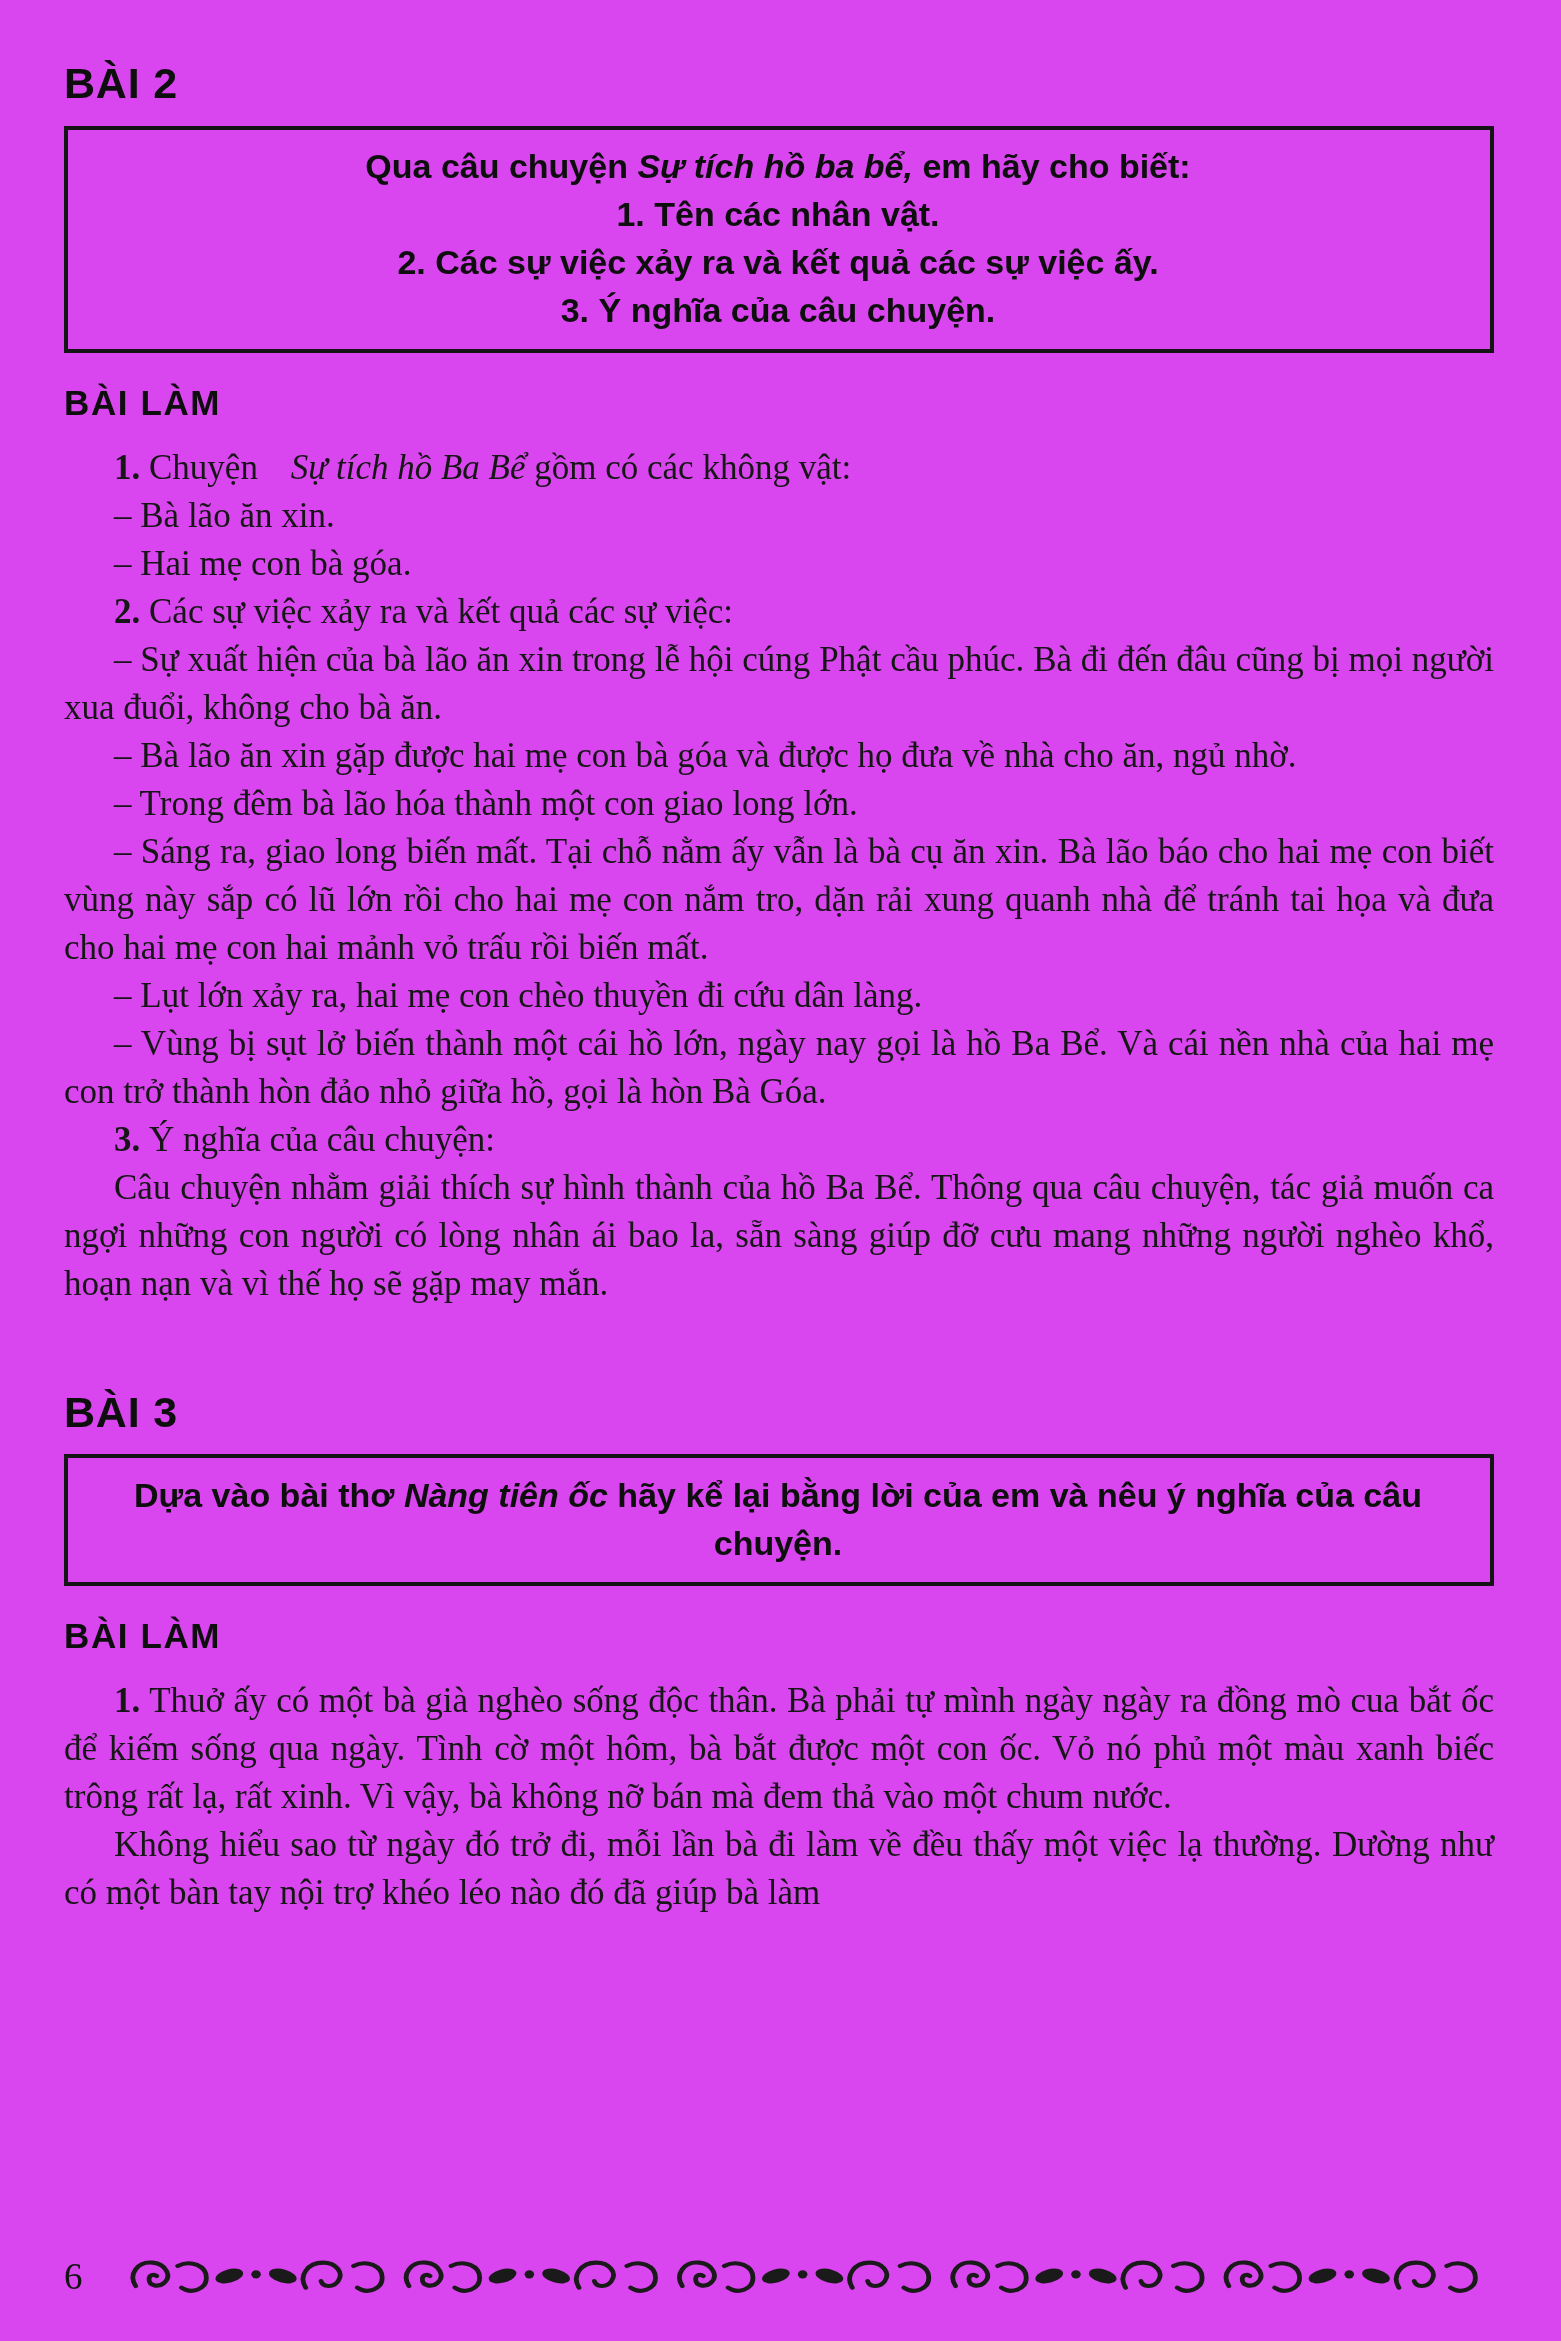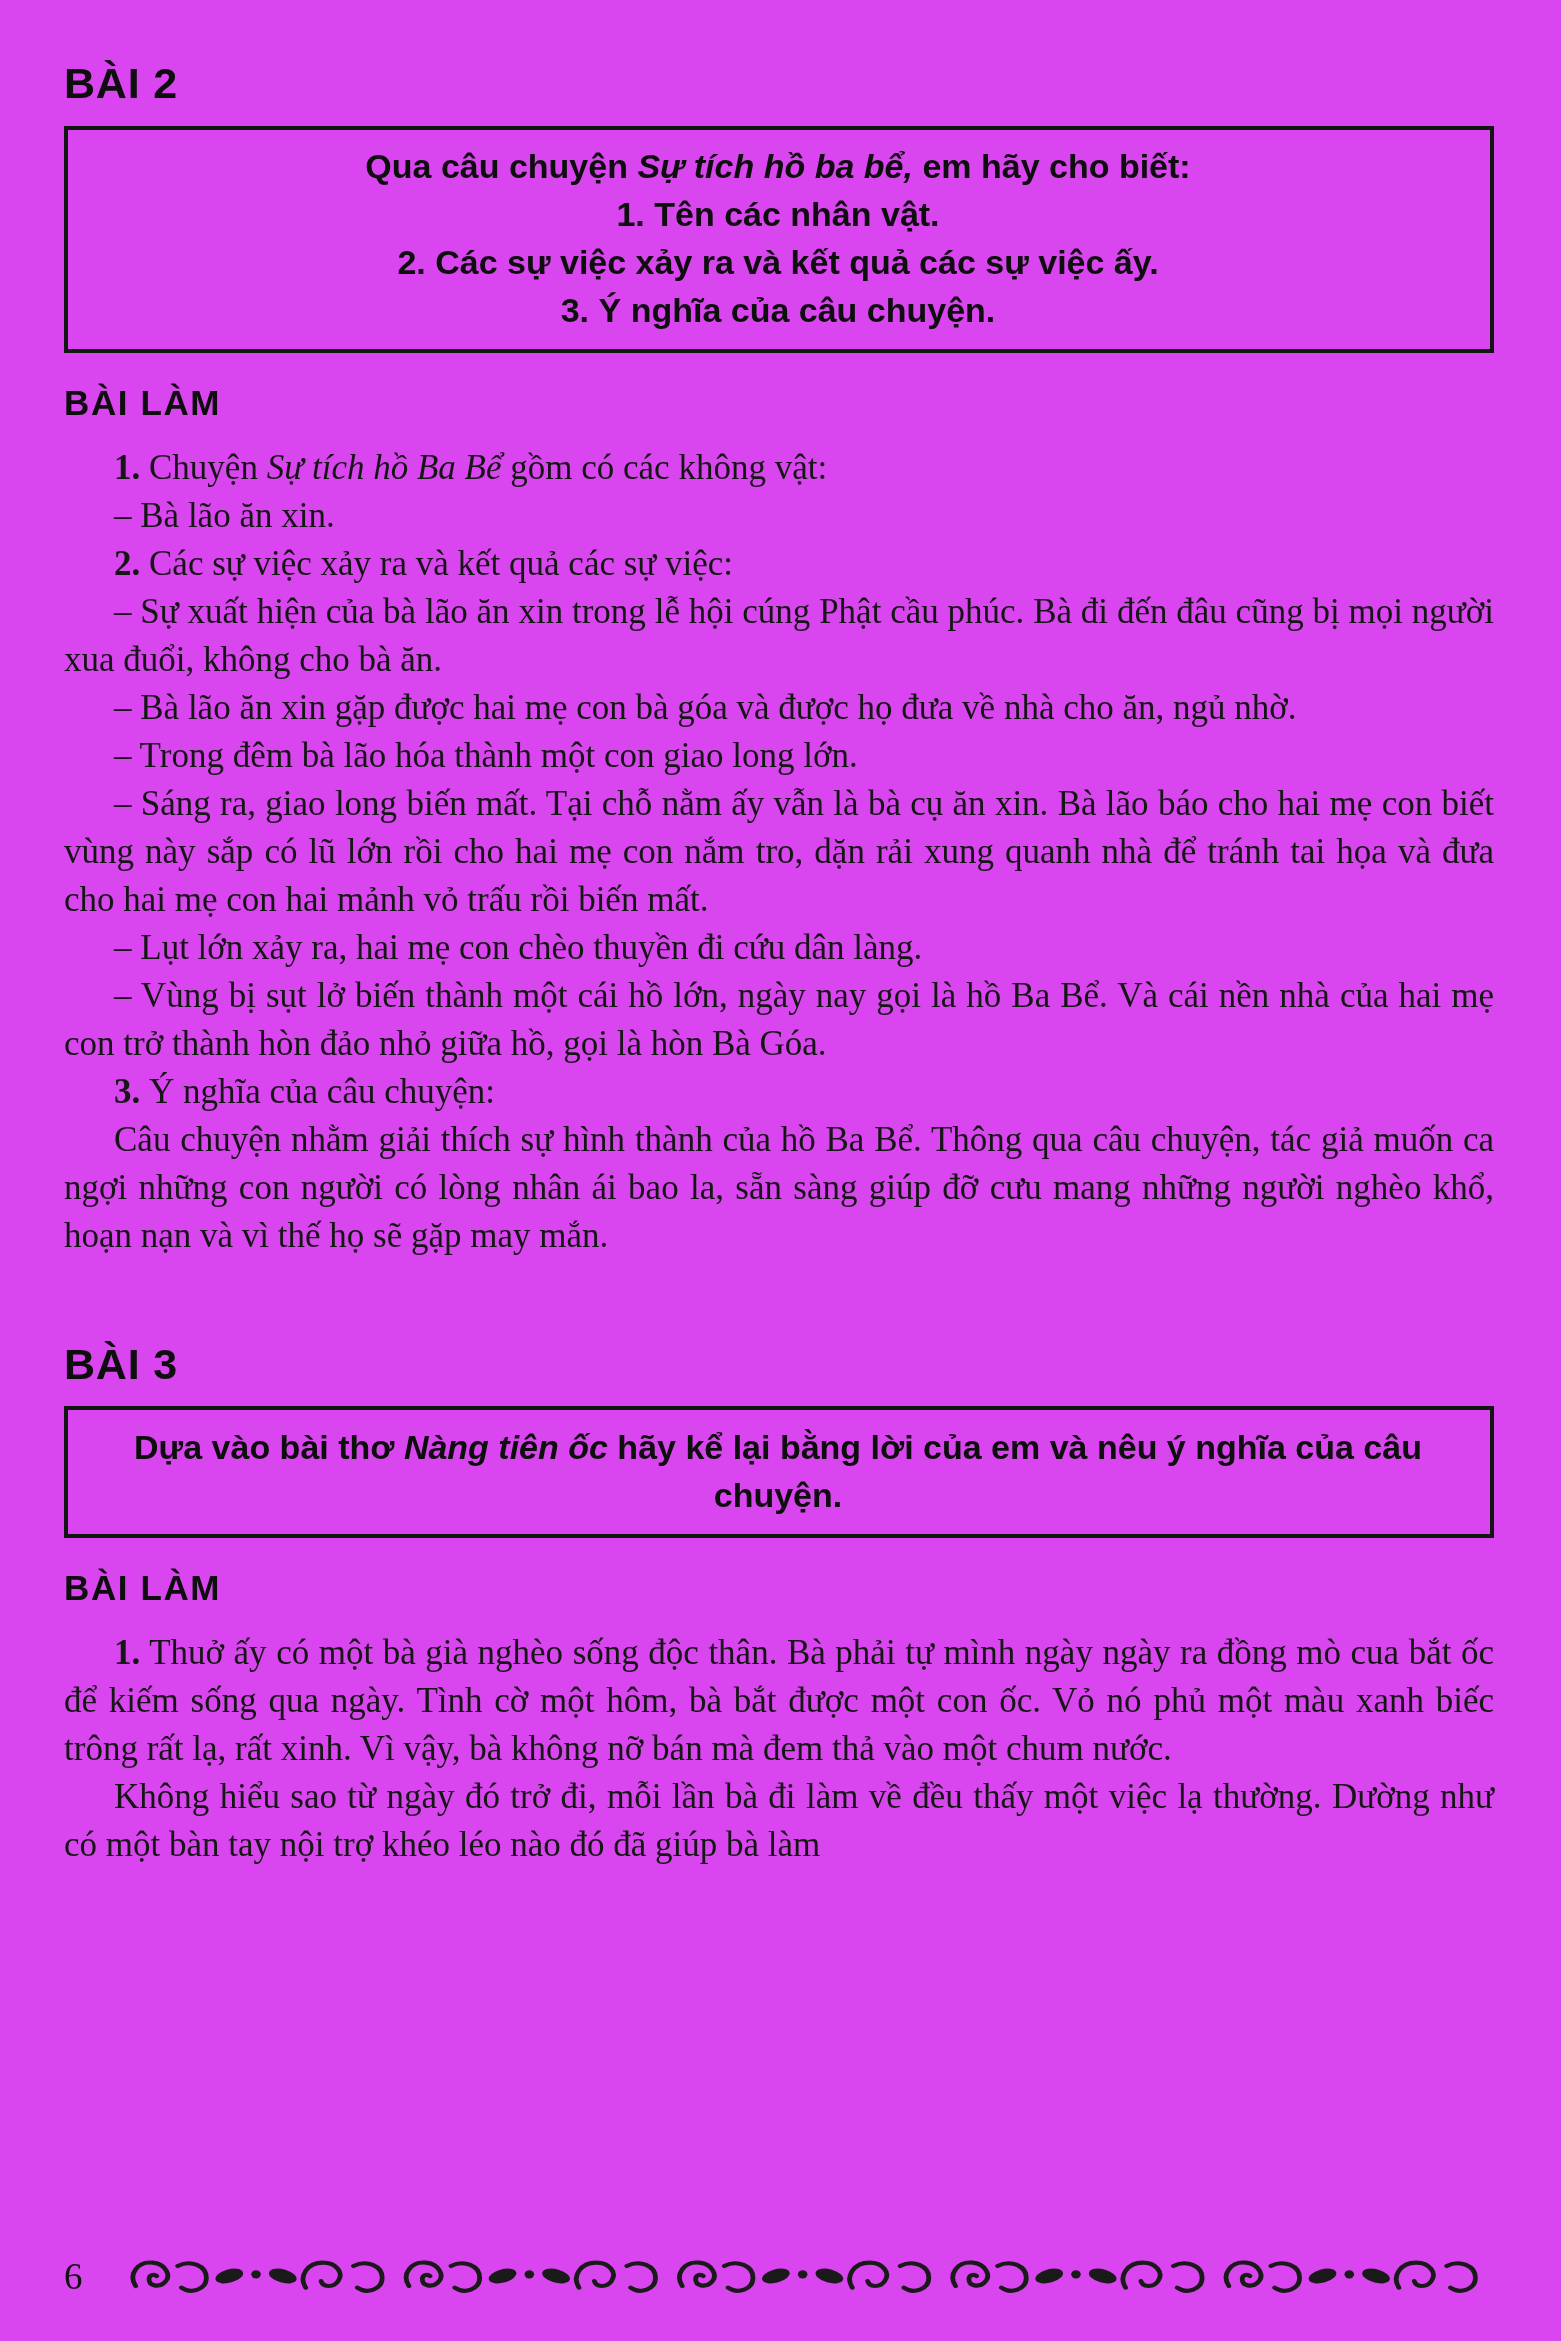--- a/index.html
+++ b/index.html
@@ -52,21 +52,21 @@
     color: #0e0e0e;
   }
   .answer {
     margin-top: 21px;
     font-size: 35px;
     line-height: 48px;
     text-align: justify;
   }
   .para { text-indent: 50px; }
   .para b { font-weight: 700; }
-  .para em, .answer em { font-style: italic; }
+  .para em, .answer em { font-style: italic; margin-left: 24px; }
   .page-footer {
     position: absolute;
     left: 64px;
     right: 67px;
     bottom: 46px;
     display: flex;
     align-items: center;
     gap: 45px;
   }
   .page-number {
@@ -93,20 +93,21 @@
       <p class="prompt-line">1. Tên các nhân vật.</p>
       <p class="prompt-line">2. Các sự việc xảy ra và kết quả các sự việc ấy.</p>
       <p class="prompt-line">3. Ý nghĩa của câu chuyện.</p>
     </section>
 
     <h2 class="bai-lam">BÀI LÀM</h2>
 
     <section class="answer">
       <p class="para"><b>1.</b><span> Chuyện </span><em>Sự tích hồ Ba Bể</em><span> gồm có các không vật:</span></p>
       <p class="para">– Bà lão ăn xin.</p>
+      <p class="para">– Hai mẹ con bà góa.</p>
       <p class="para"><b>2.</b><span> Các sự việc xảy ra và kết quả các sự việc:</span></p>
       <p class="para">– Sự xuất hiện của bà lão ăn xin trong lễ hội cúng Phật cầu phúc. Bà đi đến đâu cũng bị mọi người xua đuổi, không cho bà ăn.</p>
       <p class="para">– Bà lão ăn xin gặp được hai mẹ con bà góa và được họ đưa về nhà cho ăn, ngủ nhờ.</p>
       <p class="para">– Trong đêm bà lão hóa thành một con giao long lớn.</p>
       <p class="para">– Sáng ra, giao long biến mất. Tại chỗ nằm ấy vẫn là bà cụ ăn xin. Bà lão báo cho hai mẹ con biết vùng này sắp có lũ lớn rồi cho hai mẹ con nắm tro, dặn rải xung quanh nhà để tránh tai họa và đưa cho hai mẹ con hai mảnh vỏ trấu rồi biến mất.</p>
       <p class="para">– Lụt lớn xảy ra, hai mẹ con chèo thuyền đi cứu dân làng.</p>
       <p class="para">– Vùng bị sụt lở biến thành một cái hồ lớn, ngày nay gọi là hồ Ba Bể. Và cái nền nhà của hai mẹ con trở thành hòn đảo nhỏ giữa hồ, gọi là hòn Bà Góa.</p>
       <p class="para"><b>3.</b><span> Ý nghĩa của câu chuyện:</span></p>
       <p class="para">Câu chuyện nhằm giải thích sự hình thành của hồ Ba Bể. Thông qua câu chuyện, tác giả muốn ca ngợi những con người có lòng nhân ái bao la, sẵn sàng giúp đỡ cưu mang những người nghèo khổ, hoạn nạn và vì thế họ sẽ gặp may mắn.</p>
     </section>

